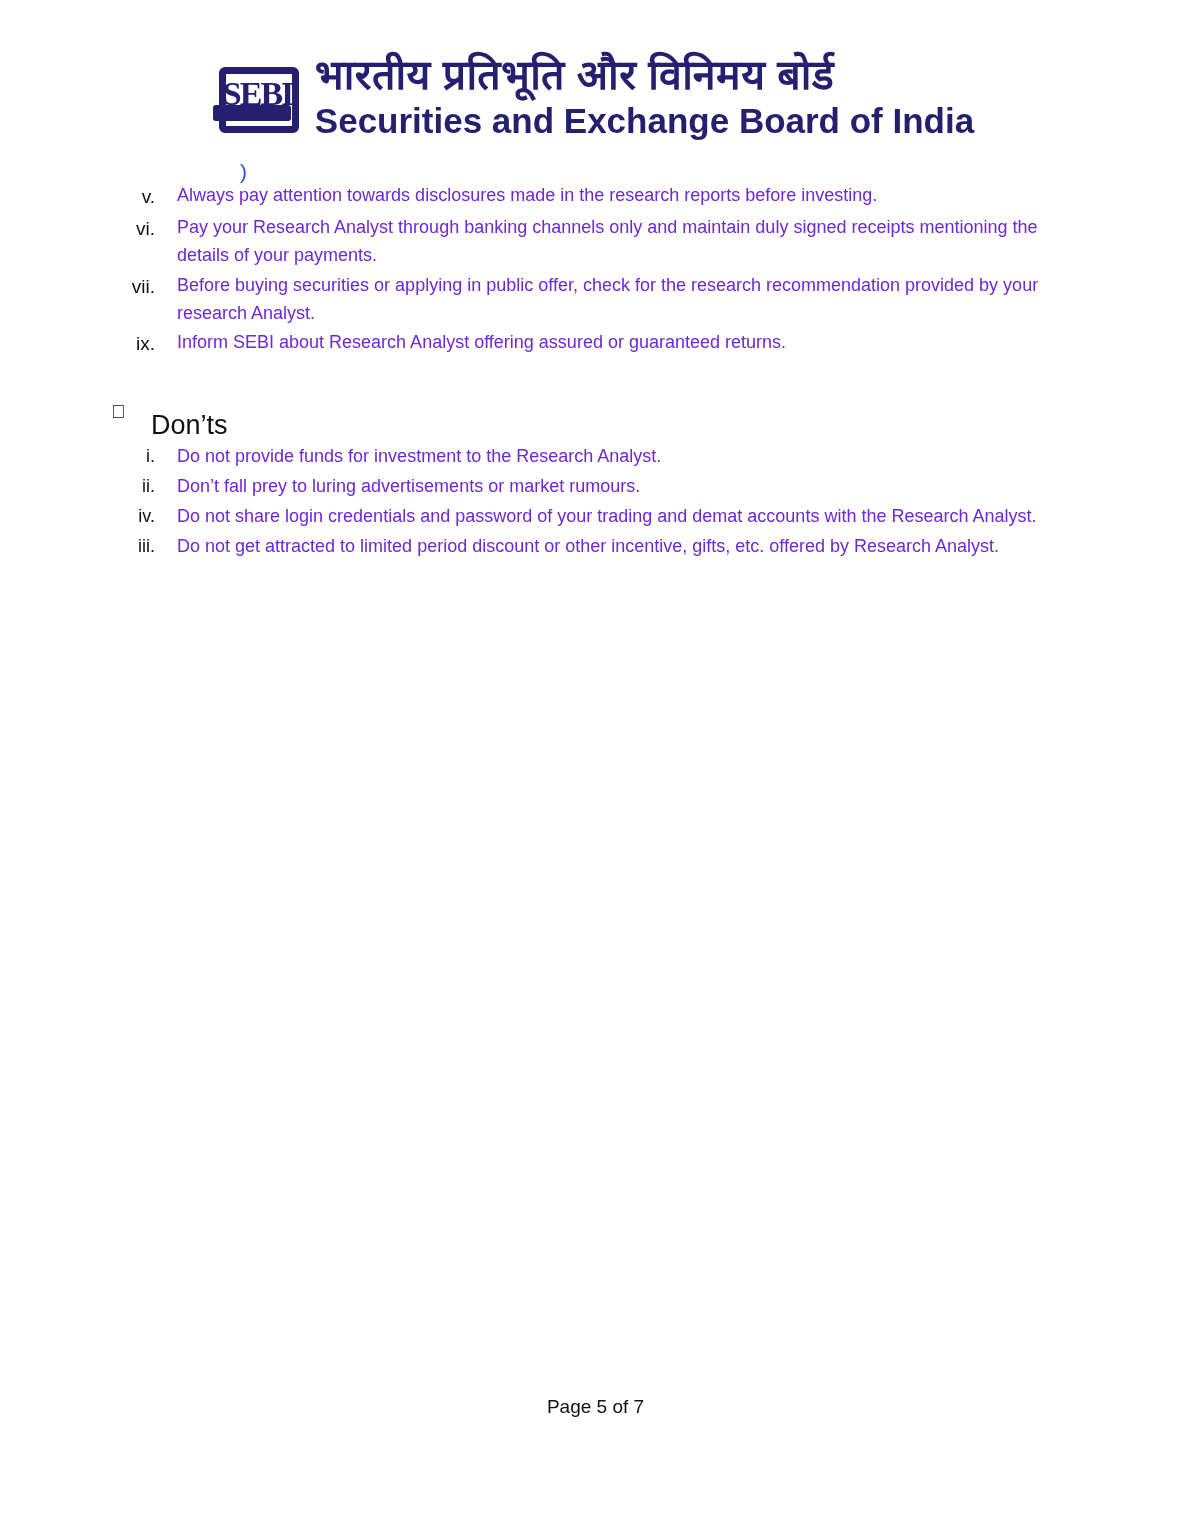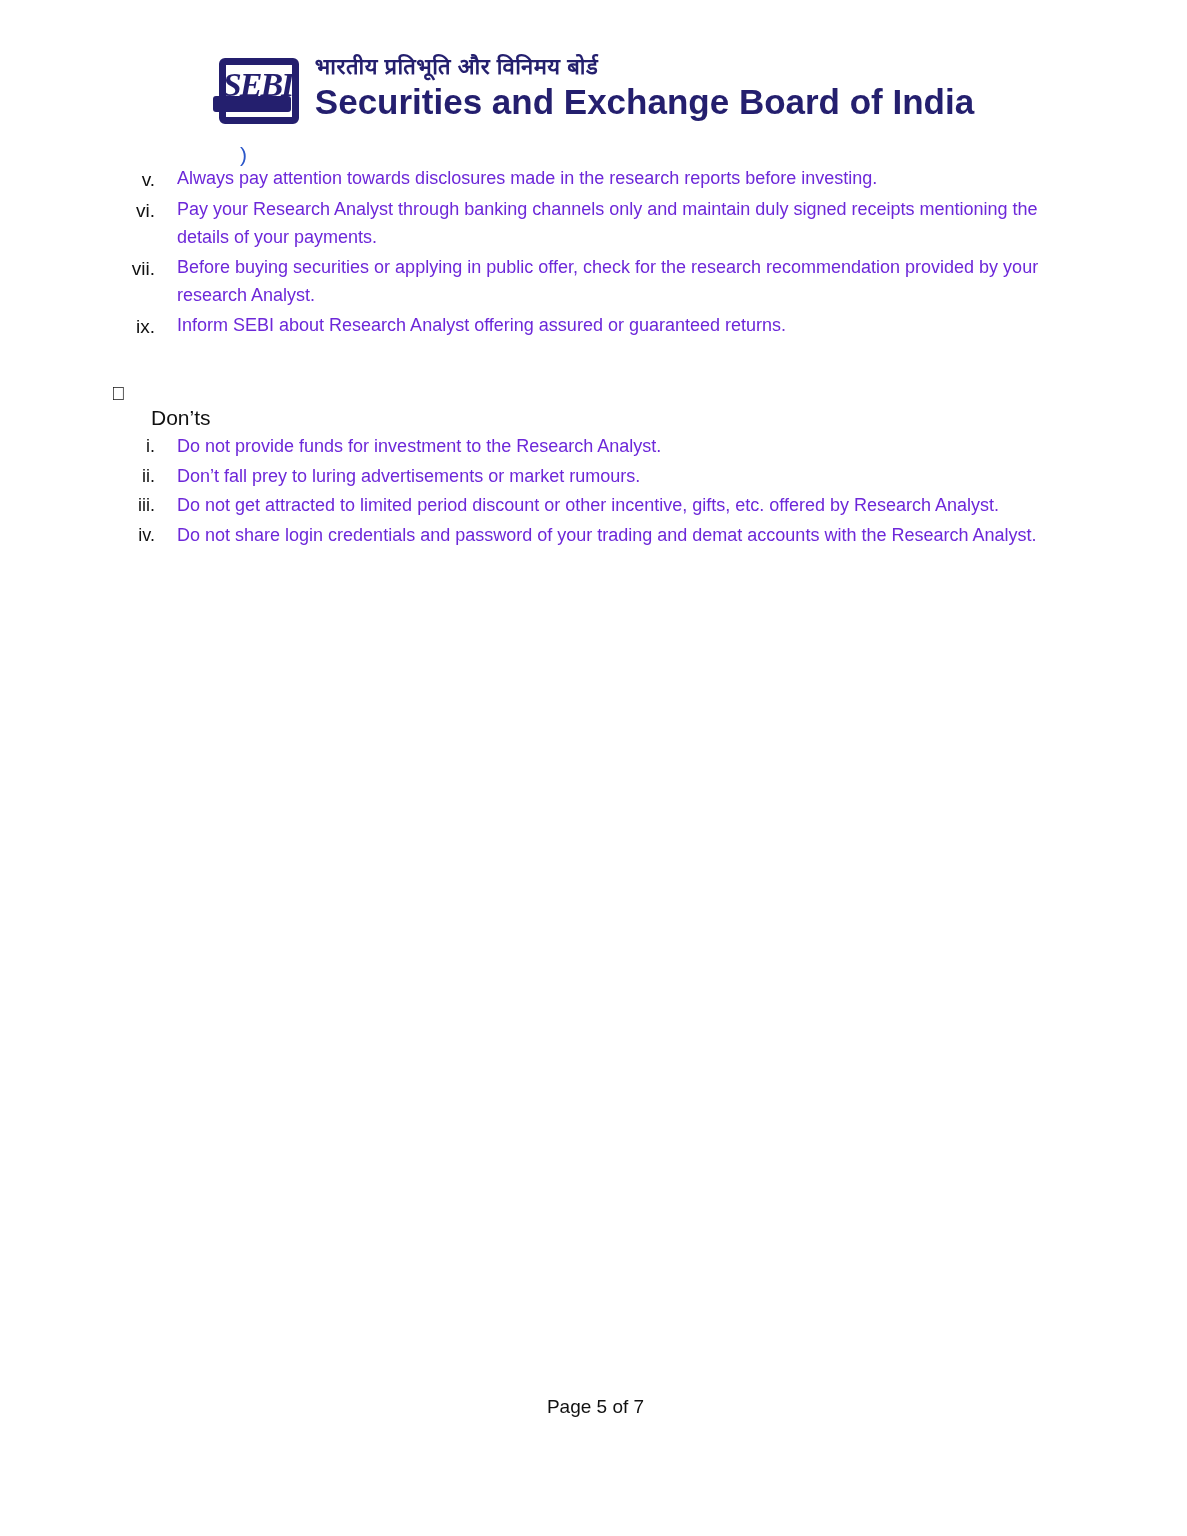--- a/index.html
+++ b/index.html
@@ -58,28 +58,27 @@
     top: 8px;
     width: 60px;
     height: 56px;
     color: #241f6e;
     font-family: "Liberation Serif", serif;
     font-weight: bold;
     font-size: 34px;
     letter-spacing: -2px;
     line-height: 50px;
     text-align: left;
-    font-style: italic;
   }
   .logo-text {
     line-height: 1.15;
   }
   .logo-hindi {
     font-family: "Liberation Sans", sans-serif;
-    font-size: 22px;
+    font-size: 41px;
     font-weight: bold;
     color: #241f6e;
     letter-spacing: 0.5px;
     white-space: nowrap;
   }
   .logo-english {
     font-family: "Liberation Sans", sans-serif;
     font-size: 35px;
     font-weight: bold;
     color: #241f6e;
@@ -138,24 +137,24 @@
   }
   .bullet-box {
     flex: 0 0 auto;
     width: 40px;
     padding-left: 6px;
     font-size: 19px;
     color: #111;
     line-height: 1.2;
   }
   .donts-title {
-    font-size: 21px;
+    font-size: 27px;
     color: #111;
     line-height: 1.2;
-    margin-top: 22px;
+    margin-top: 8px;
   }
   .donts-list {
     margin-top: 2px;
   }
   .donts-list .marker {
     width: 72px;
   }
 
   
   .footer {
@@ -226,29 +225,29 @@
           <div class="marker small">i.</div>
           <div class="text">Do not provide funds for investment to the Research Analyst.</div>
         </div>
 
         <div class="item">
           <div class="marker small">ii.</div>
           <div class="text">Don’t fall prey to luring advertisements or market rumours.</div>
         </div>
 
         <div class="item">
+          <div class="marker small">iv.</div>
+          <div class="text justify">Do not share login credentials and password of your trading and demat accounts with the Research Analyst.</div>
+        </div>
+
+        <div class="item">
           <div class="marker small">iii.</div>
           <div class="text justify">Do not get attracted to limited period discount or other incentive, gifts, etc. offered by Research Analyst.</div>
         </div>
 
-        <div class="item">
-          <div class="marker small">iv.</div>
-          <div class="text justify">Do not share login credentials and password of your trading and demat accounts with the Research Analyst.</div>
-        </div>
-
       </div>
     </div>
 
   </div>
 
   <div class="footer">Page 5 of 7</div>
 
 </div>
 
 </body></html>

